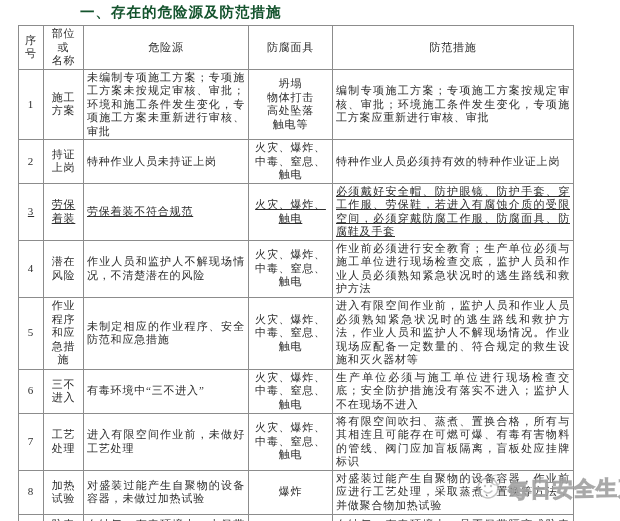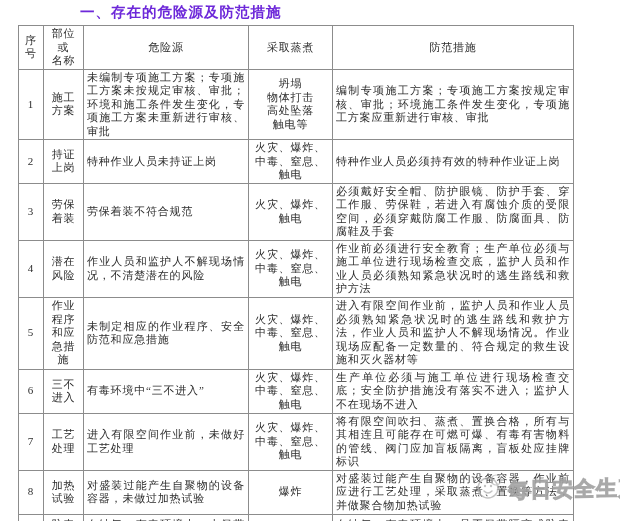--- a/index.html
+++ b/index.html
@@ -9,21 +9,21 @@
     height: 521px;
     background: #ffffff;
     overflow: hidden;
     font-family: "Liberation Serif", "DejaVu Serif", serif;
     color: #2d2d2d;
   }
   .title {
     margin: 3px 0 3px 80px;
     font-size: 14.5px;
     font-weight: bold;
-    color: #6d28d9;
+    color: #14532d;
     letter-spacing: 1px;
     font-family: "Liberation Serif", "DejaVu Serif", serif;
   }
   table.hazard {
     border-collapse: collapse;
     table-layout: fixed;
     margin-left: 18px;
     width: 555px;
     background: #ffffff;
   }
@@ -42,21 +42,21 @@
   td.c-no, td.c-name, td.c-accident { text-align: center; }
   td.c-name, td.c-accident { white-space: pre-line; }
   td.c-hazard, td.c-measures {
     text-align: justify;
     text-align-last: left;
     padding: 1px 5px;
   }
   
   tbody tr:nth-child(1) td { height: 66px; }
   tbody tr:nth-child(2) td { height: 39px; }
-  tbody tr:nth-child(3) td { height: 54px; }
+  tbody tr:nth-child(3) td { height: 54px; text-decoration: underline; }
   tbody tr:nth-child(4) td { height: 53px; }
   tbody tr:nth-child(5) td { height: 69px; }
   tbody tr:nth-child(6) td { height: 41px; }
   tbody tr:nth-child(7) td { height: 47px; }
   tbody tr:nth-child(8) td { height: 41px; }
   tbody tr:nth-child(9) td { height: 32px; }
   .watermark {
     position: absolute;
     left: 476px;
     top: 472px;
@@ -92,21 +92,21 @@
         <col style="width:84px">
         <col style="width:241px">
     </colgroup>
     <thead>
       <tr>
         <th>序
 号</th>
         <th>部位或
 名称</th>
         <th>危险源</th>
-        <th>采取蒸煮</th>
+        <th>防腐面具</th>
         <th>防范措施</th>
       </tr>
     </thead>
     <tbody>
       <tr>
         <td class="c-no">1</td>
         <td class="c-name">施工
 方案</td>
         <td class="c-hazard">未编制专项施工方案；专项施工方案未按规定审核、审批；环境和施工条件发生变化，专项施工方案未重新进行审核、审批</td>
         <td class="c-accident">坍塌

